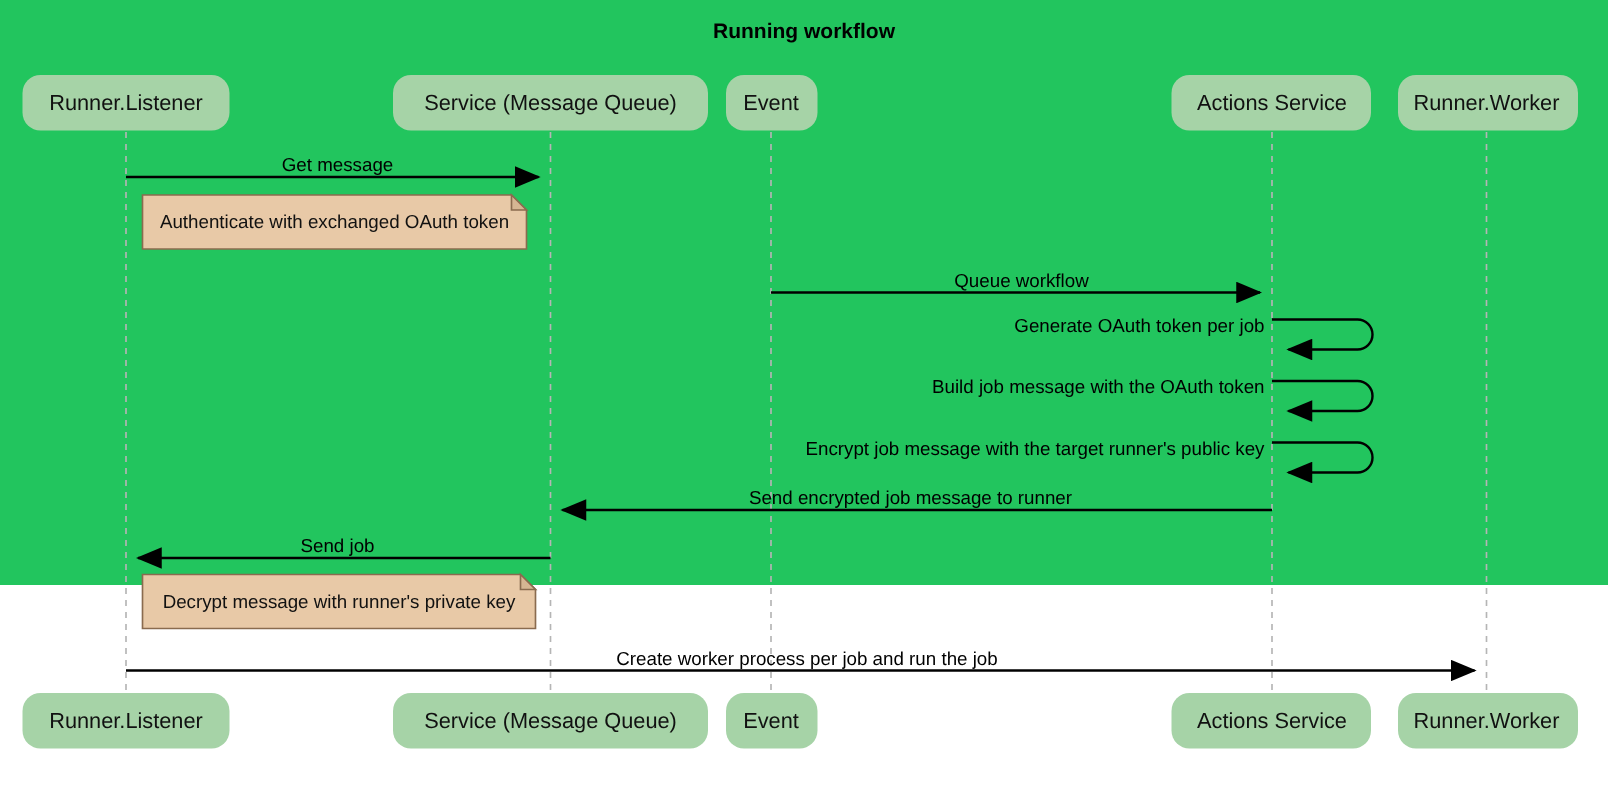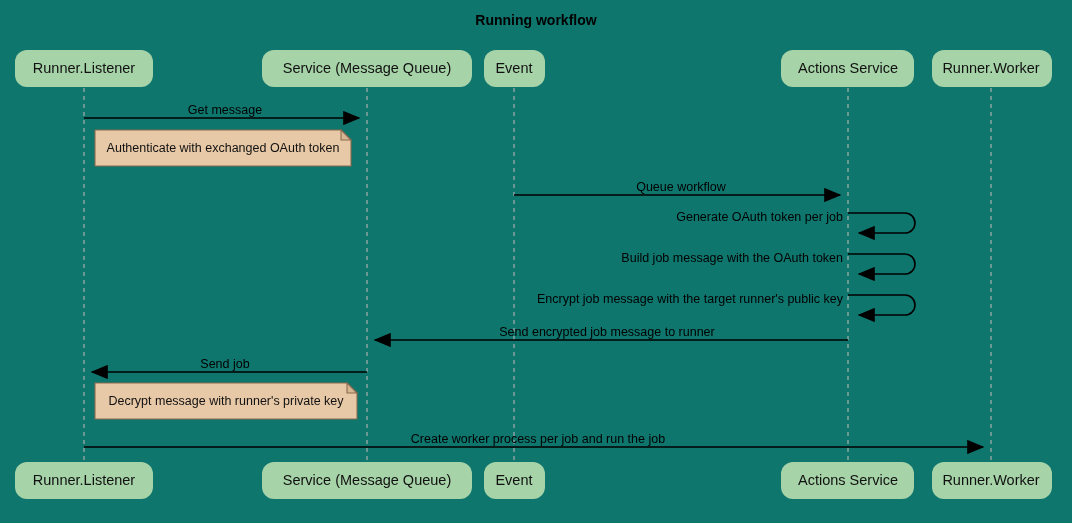--- a/index.html
+++ b/index.html
@@ -9,22 +9,22 @@
   }
   body {
     font-family: "Liberation Sans", sans-serif;
     width: 1072px;
     height: 523px;
     overflow: hidden;
   }
   #diagram-root {
     position: relative;
     width: 1072px;
-    height: 523px;
-    background: #0f766e;
+    height: 390px;
+    background: #22c55e;
   }
   #diagram-svg {
     position: absolute;
     top: 0;
     left: 0;
     width: 1072px;
     height: 523px;
     display: block;
   }
   .diagram-title {

